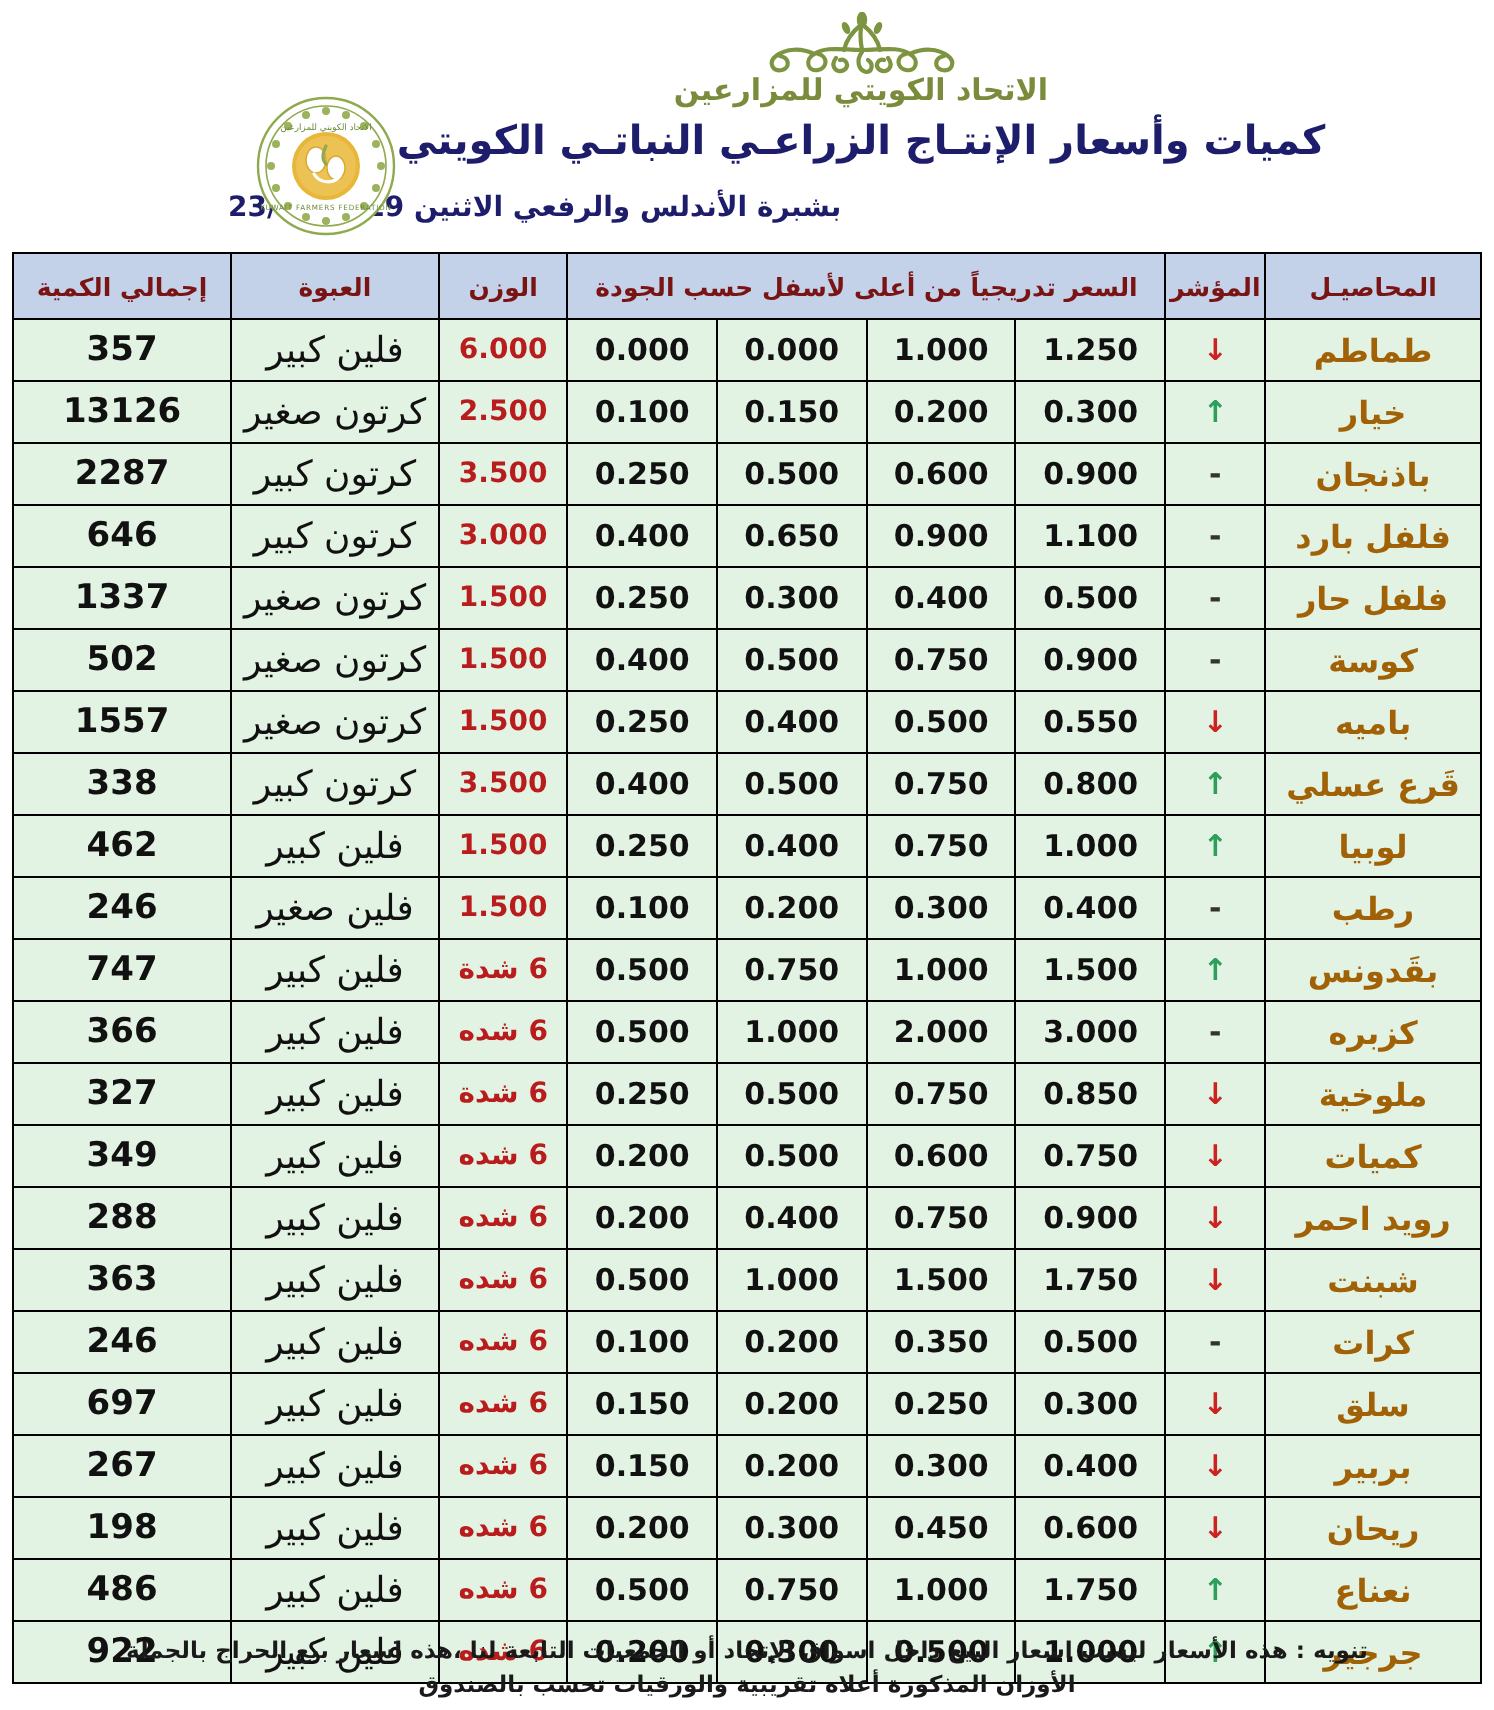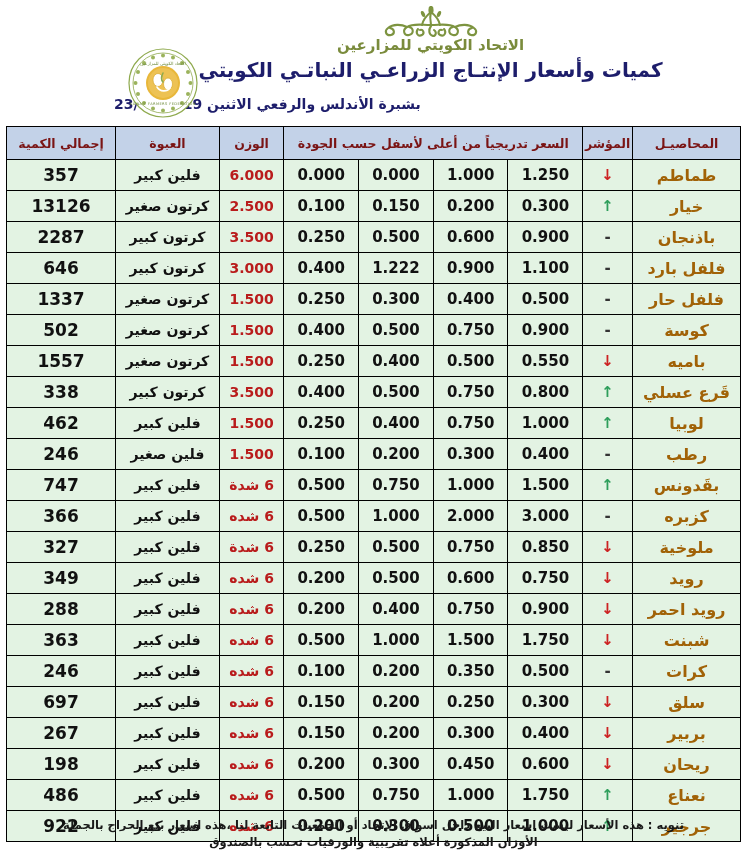--- a/index.html
+++ b/index.html
@@ -141,22 +141,22 @@
     font-weight: bold;
     color: #111111;
     font-family: "DejaVu Sans", "Liberation Sans", sans-serif;
   }
   td.weight {
     font-size: 14px;
     font-weight: bold;
     color: #b91c1c;
   }
   td.pack {
-    font-size: 14px;
-    font-weight: bold;
+    font-size: 18px;
+    font-weight: normal;
     color: #111111;
   }
   td.qty {
     font-size: 17px;
     font-weight: bold;
     color: #111111;
   }
 
   
   .footer {
@@ -296,21 +296,21 @@
           <td class="price">0.250</td>
           <td class="weight">3.500</td>
           <td class="pack">كرتون كبير</td>
           <td class="qty">2287</td>
         </tr>
         <tr>
           <td class="crop">فلفل بارد</td>
           <td class="indicator"><span class="arrow-flat">-</span></td>
           <td class="price">1.100</td>
           <td class="price">0.900</td>
-          <td class="price">1.222</td>
+          <td class="price">0.650</td>
           <td class="price">0.400</td>
           <td class="weight">3.000</td>
           <td class="pack">كرتون كبير</td>
           <td class="qty">646</td>
         </tr>
         <tr>
           <td class="crop">فلفل حار</td>
           <td class="indicator"><span class="arrow-flat">-</span></td>
           <td class="price">0.500</td>
           <td class="price">0.400</td>
@@ -402,21 +402,21 @@
           <td class="indicator"><span class="arrow-down">↓</span></td>
           <td class="price">0.850</td>
           <td class="price">0.750</td>
           <td class="price">0.500</td>
           <td class="price">0.250</td>
           <td class="weight">6 شدة</td>
           <td class="pack">فلين كبير</td>
           <td class="qty">327</td>
         </tr>
         <tr>
-          <td class="crop">رويد</td>
+          <td class="crop">كميات</td>
           <td class="indicator"><span class="arrow-down">↓</span></td>
           <td class="price">0.750</td>
           <td class="price">0.600</td>
           <td class="price">0.500</td>
           <td class="price">0.200</td>
           <td class="weight">6 شده</td>
           <td class="pack">فلين كبير</td>
           <td class="qty">349</td>
         </tr>
         <tr>

